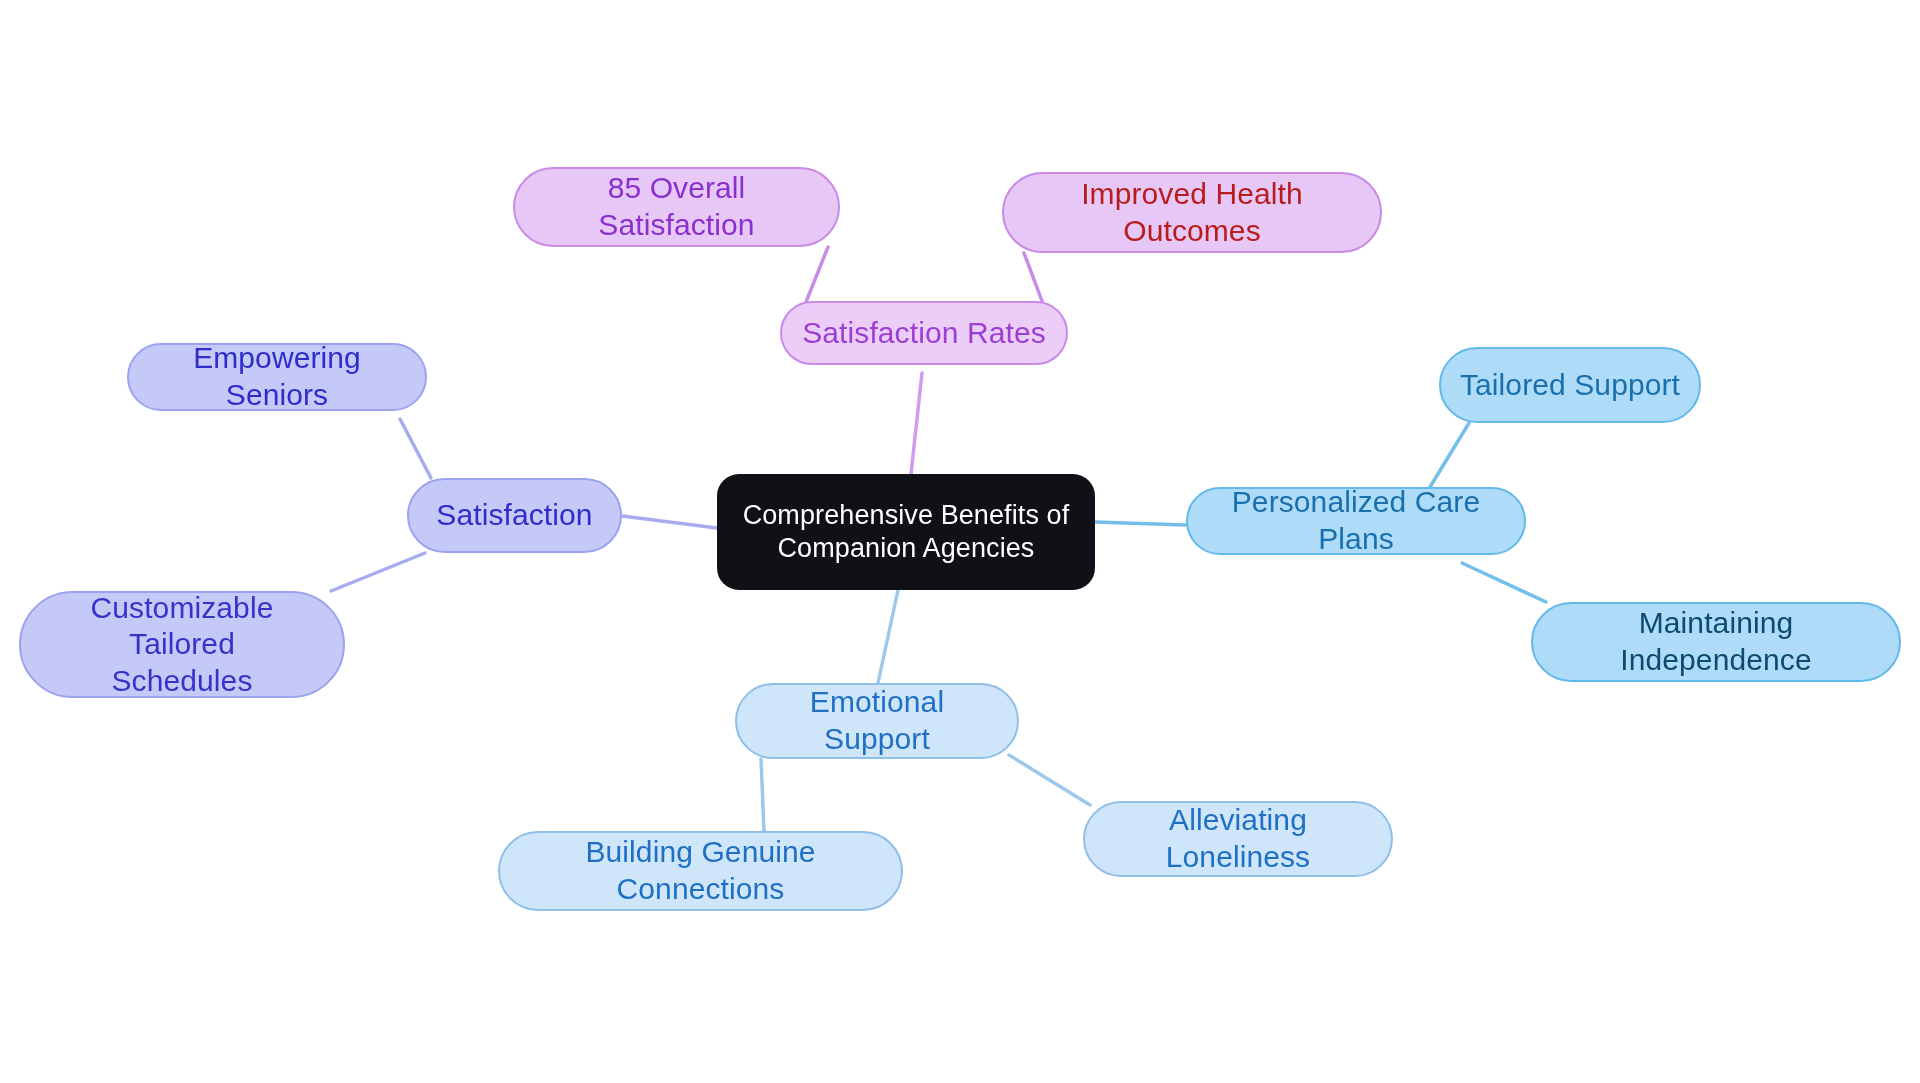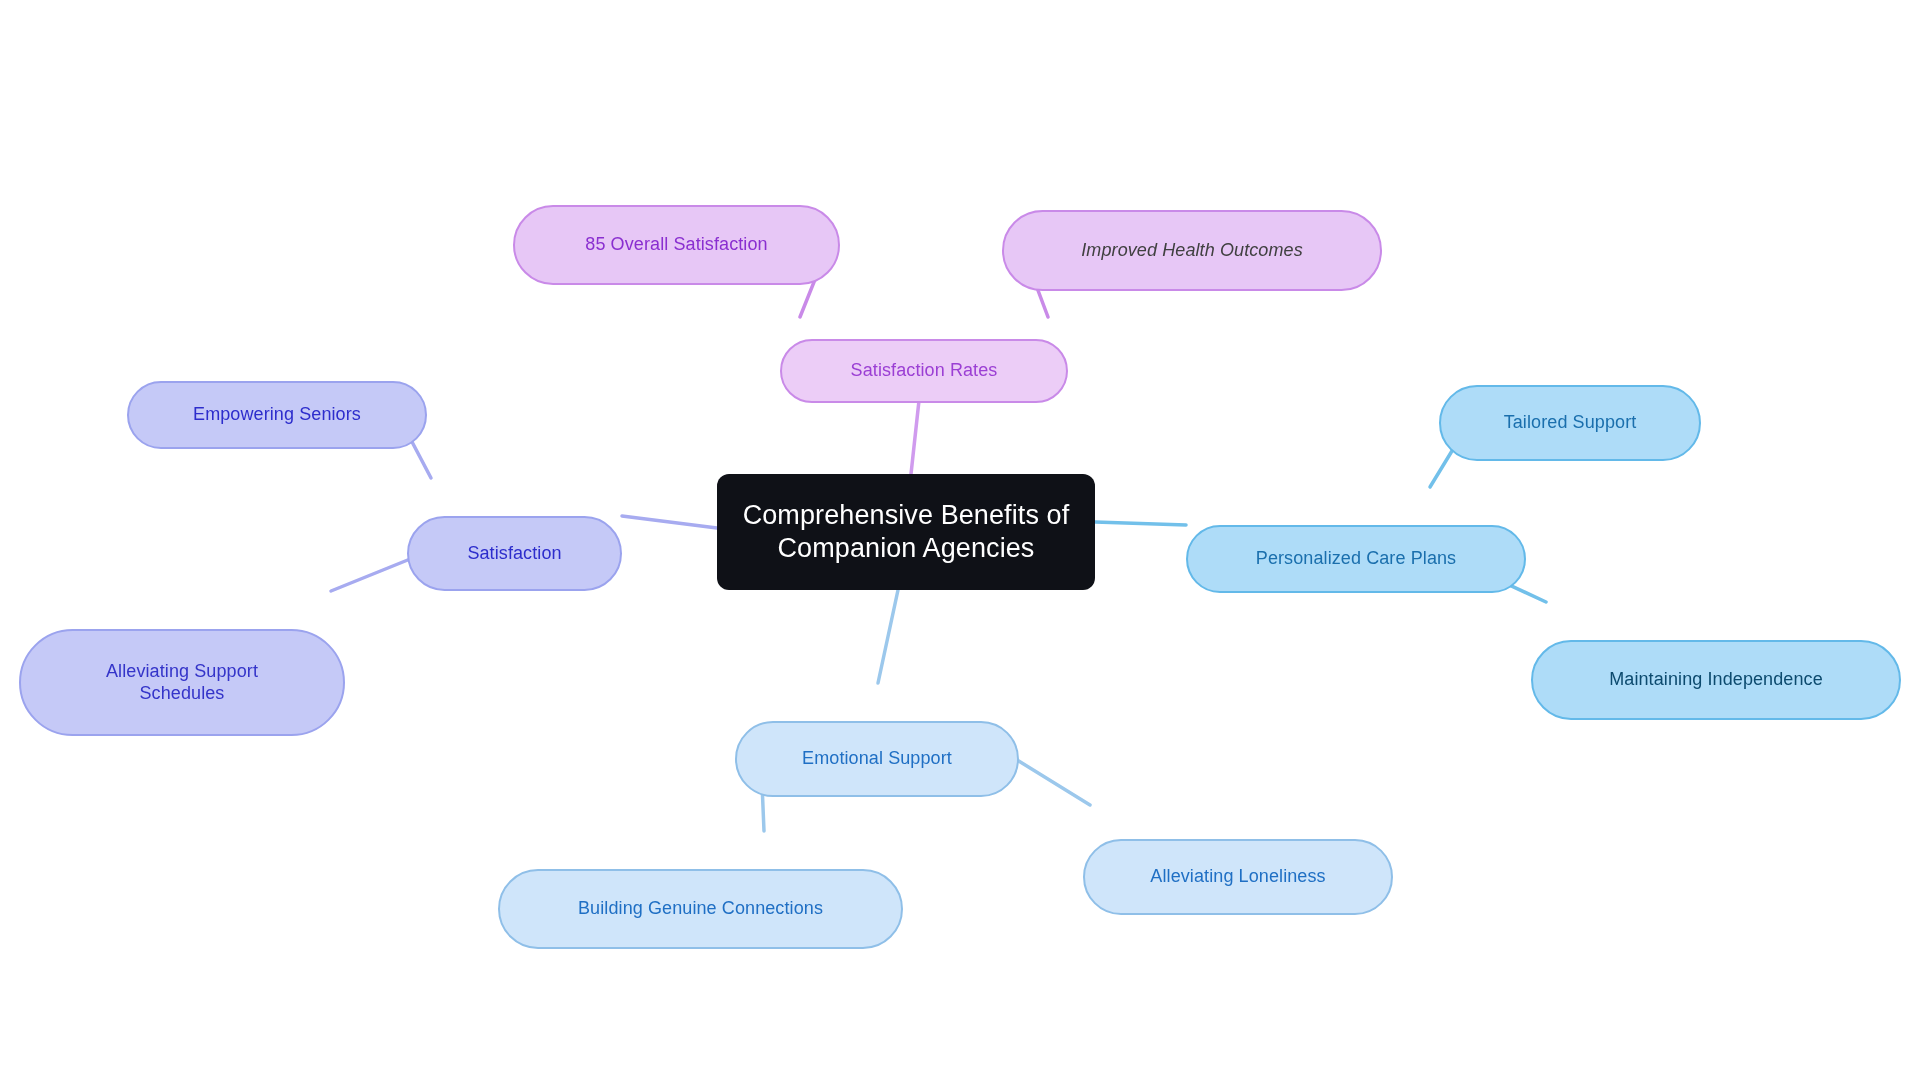--- a/index.html
+++ b/index.html
@@ -36,31 +36,30 @@
     justify-content: center;
     text-align: center;
     border-radius: 999px;
     border-style: solid;
     border-width: 2px;
     line-height: 1.22;
     white-space: pre-line;
     padding: 0 18px;
   }
   .node-root {
-    border-radius: 12px;
+    border-radius: 22px;
     border-width: 0;
     color: #ffffff;
     background: #0f1117;
     font-size: 27px;
     letter-spacing: 0.1px;
   }
   .node-branch, .node-leaf {
-    font-size: 18px;
+    font-size: 30px;
     letter-spacing: 0.1px;
-    margin-top: 38px;
   }
 </style>
 </head>
 <body>
 
 <div id="mindmap-canvas">
   <svg id="edge-layer" viewBox="0 0 1920 1083" xmlns="http://www.w3.org/2000/svg">
       <line x1="911" y1="474" x2="922" y2="373" stroke="#d09bee" stroke-width="3.5" stroke-linecap="round"></line>
       <line x1="800" y1="317" x2="828" y2="247" stroke="#c98ae8" stroke-width="3.5" stroke-linecap="round"></line>
       <line x1="1048" y1="317" x2="1024" y2="253" stroke="#c98ae8" stroke-width="3.5" stroke-linecap="round"></line>
@@ -72,24 +71,24 @@
       <line x1="1462" y1="563" x2="1546" y2="602" stroke="#72c0ea" stroke-width="3.5" stroke-linecap="round"></line>
       <line x1="898" y1="590" x2="878" y2="683" stroke="#9cc8ec" stroke-width="3.5" stroke-linecap="round"></line>
       <line x1="761" y1="759" x2="764" y2="831" stroke="#9cc8ec" stroke-width="3.5" stroke-linecap="round"></line>
       <line x1="1009" y1="755" x2="1090" y2="805" stroke="#9cc8ec" stroke-width="3.5" stroke-linecap="round"></line>
     </svg>
   <div id="node-layer">
       <div class="node node-root" style="left: 717px; top: 474px; width: 378px; height: 116px; background: rgb(15, 17, 23); border-color: rgb(15, 17, 23); color: rgb(255, 255, 255);"><span>Comprehensive Benefits of
 Companion Agencies</span></div>
       <div class="node node-branch" style="left: 780px; top: 301px; width: 288px; height: 64px; background: rgb(236, 205, 247); border-color: rgb(201, 138, 232); color: rgb(155, 63, 212);"><span>Satisfaction Rates</span></div>
       <div class="node node-leaf" style="left: 513px; top: 167px; width: 327px; height: 80px; background: rgb(231, 199, 246); border-color: rgb(201, 138, 232); color: rgb(138, 47, 208);"><span>85 Overall Satisfaction</span></div>
-      <div class="node node-leaf" style="left: 1002px; top: 172px; width: 380px; height: 81px; background: rgb(231, 199, 246); border-color: rgb(201, 138, 232); color: #404040; font-style: italic;"><span>Improved Health Outcomes</span></div>
+      <div class="node node-leaf" style="left: 1002px; top: 172px; width: 380px; height: 81px; background: rgb(231, 199, 246); border-color: rgb(201, 138, 232); color: #b91c1c;"><span>Improved Health Outcomes</span></div>
       <div class="node node-branch" style="left: 407px; top: 478px; width: 215px; height: 75px; background: rgb(197, 201, 247); border-color: rgb(155, 163, 238); color: rgb(45, 45, 204);"><span>Satisfaction</span></div>
       <div class="node node-leaf" style="left: 127px; top: 343px; width: 300px; height: 68px; background: rgb(197, 201, 247); border-color: rgb(155, 163, 238); color: rgb(45, 45, 204);"><span>Empowering Seniors</span></div>
-      <div class="node node-leaf" style="left: 19px; top: 591px; width: 326px; height: 107px; background: rgb(197, 201, 247); border-color: rgb(155, 163, 238); color: rgb(52, 52, 201);"><span>Alleviating Support
+      <div class="node node-leaf" style="left: 19px; top: 591px; width: 326px; height: 107px; background: rgb(197, 201, 247); border-color: rgb(155, 163, 238); color: rgb(52, 52, 201);"><span>Customizable Tailored
 Schedules</span></div>
       <div class="node node-branch" style="left: 1186px; top: 487px; width: 340px; height: 68px; background: rgb(174, 220, 248); border-color: rgb(99, 185, 233); color: rgb(26, 111, 173);"><span>Personalized Care Plans</span></div>
       <div class="node node-branch" style="left: 735px; top: 683px; width: 284px; height: 76px; background: rgb(207, 229, 250); border-color: rgb(143, 191, 232); color: rgb(31, 111, 196);"><span>Emotional Support</span></div>
       <div class="node node-leaf" style="left: 1439px; top: 347px; width: 262px; height: 76px; background: rgb(174, 220, 248); border-color: rgb(99, 185, 233); color: rgb(26, 111, 173);"><span>Tailored Support</span></div>
       <div class="node node-leaf" style="left: 1531px; top: 602px; width: 370px; height: 80px; background: rgb(174, 220, 248); border-color: rgb(99, 185, 233); color: #0c4a6e;"><span>Maintaining Independence</span></div>
       <div class="node node-leaf" style="left: 1083px; top: 801px; width: 310px; height: 76px; background: rgb(207, 229, 250); border-color: rgb(143, 191, 232); color: rgb(31, 111, 196);"><span>Alleviating Loneliness</span></div>
       <div class="node node-leaf" style="left: 498px; top: 831px; width: 405px; height: 80px; background: rgb(207, 229, 250); border-color: rgb(143, 191, 232); color: rgb(31, 111, 196);"><span>Building Genuine Connections</span></div>
     </div>
 </div>
 

